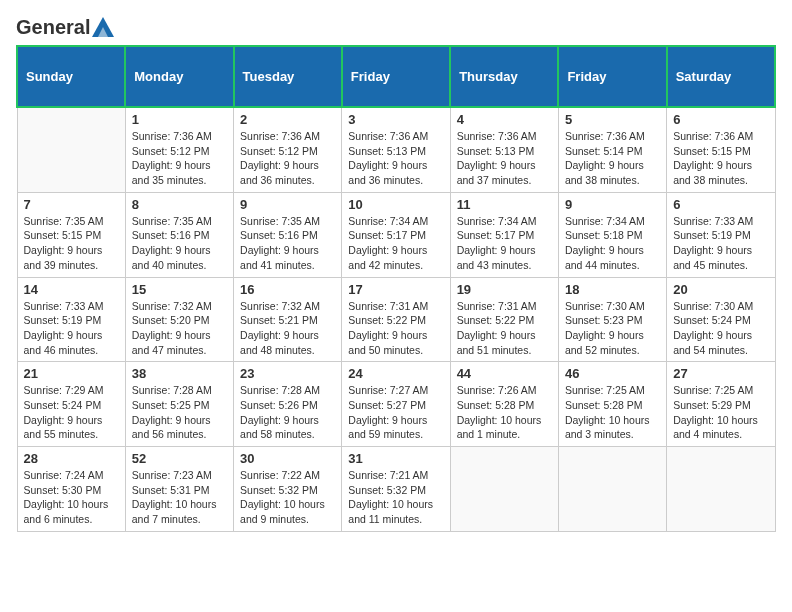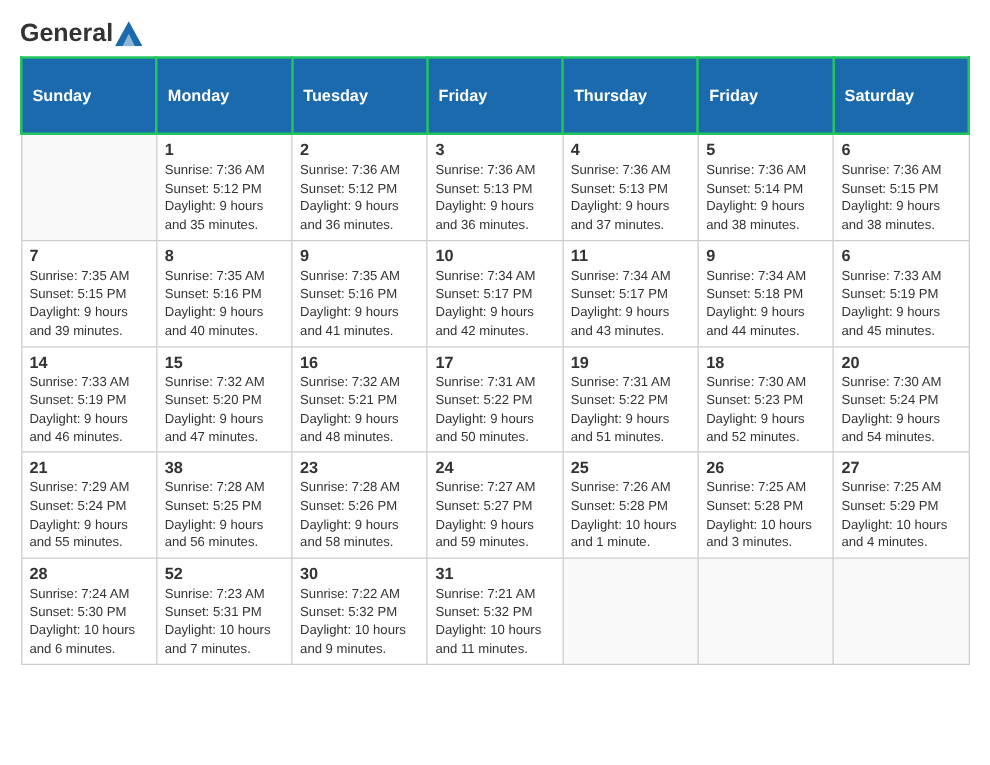--- a/index.html
+++ b/index.html
@@ -204,25 +204,25 @@
         </td>
         <td>
           <span class="day-number">23</span>
           <div class="day-info">Sunrise: 7:28 AM<br>Sunset: 5:26 PM<br>Daylight: 9 hours<br>and 58 minutes.</div>
         </td>
         <td>
           <span class="day-number">24</span>
           <div class="day-info">Sunrise: 7:27 AM<br>Sunset: 5:27 PM<br>Daylight: 9 hours<br>and 59 minutes.</div>
         </td>
         <td>
-          <span class="day-number">25</span>
+          <span class="day-number">44</span>
           <div class="day-info">Sunrise: 7:26 AM<br>Sunset: 5:28 PM<br>Daylight: 10 hours<br>and 1 minute.</div>
         </td>
         <td>
-          <span class="day-number">26</span>
+          <span class="day-number">46</span>
           <div class="day-info">Sunrise: 7:25 AM<br>Sunset: 5:28 PM<br>Daylight: 10 hours<br>and 3 minutes.</div>
         </td>
         <td>
           <span class="day-number">27</span>
           <div class="day-info">Sunrise: 7:25 AM<br>Sunset: 5:29 PM<br>Daylight: 10 hours<br>and 4 minutes.</div>
         </td>
       </tr>
       <tr>
         <td>
           <span class="day-number">28</span>

